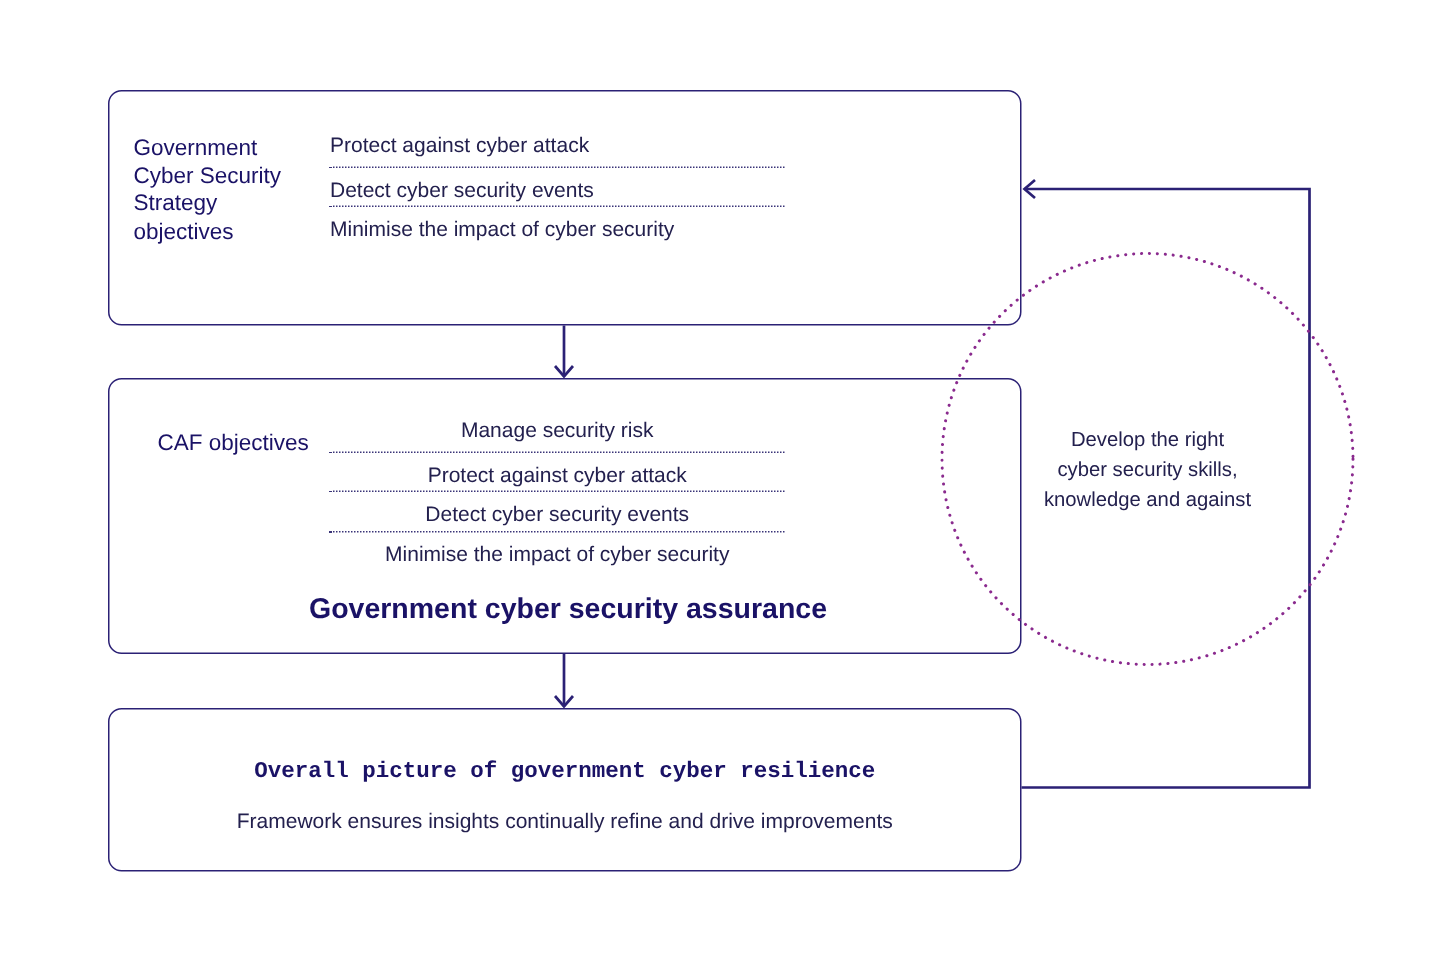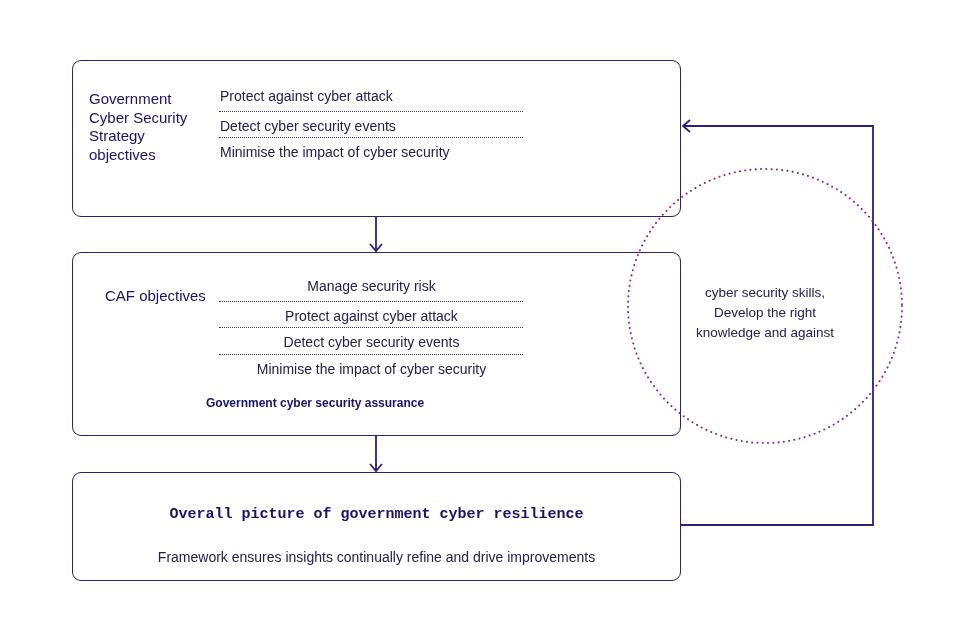--- a/index.html
+++ b/index.html
@@ -11,23 +11,23 @@
     #box3 { left: 72px; top: 472px; width: 609px; height: 109px; }
     .heading { position: absolute; font-weight: normal; font-size: 15px; line-height: 18.5px; color: #1a1266; }
     #box1 .heading { left: 16px; top: 29px; width: 110px; }
     #box2 .heading { left: 16px; top: 34px; width: 110px; margin-left: 16px; }
     .list { position: absolute; left: 146px; width: 304px; margin: 0; padding: 0; list-style: none; }
     #box1 .list { top: 24px; }
     #box2 .list { top: 22px; text-align: center; }
     .list li { font-size: 14px; color: #23204e; height: 26.5px; line-height: 22px; box-sizing: border-box; padding-left: 1px; }
     .list li:not(:last-child) { border-bottom: 1px dotted #3a3478; }
     .list li + li { padding-top: 3px; }
-    .assurance { position: absolute; left: 133px; top: 143px; font-size: 12px; font-weight: bold; color: #1a1266; }
+    .assurance { position: absolute; left: 133px; top: 143px; font-size: 19px; font-weight: bold; color: #1a1266; }
     .b3-title { position: absolute; left: 0; right: 0; top: 33px; text-align: center; font-weight: bold; font-size: 15px; color: #1a1266; font-family: Liberation Mono, monospace; }
-    .b3-sub { position: absolute; left: 0; right: 0; top: 76px; text-align: center; font-size: 14px; color: #23204e; }
+    .b3-sub { position: absolute; left: 0; right: 0; top: 66px; text-align: center; font-size: 14px; color: #23204e; }
     svg.overlay { position: absolute; left: 0; top: 0; width: 960px; height: 640px; pointer-events: none; }
     .circle-text { position: absolute; left: 650px; top: 283px; width: 230px; text-align: center; font-size: 13.5px; line-height: 20px; color: #23204e; }
     .circle-text span { display: block; }
   </style>
 </head>
 <body>
 
 <svg class="overlay" viewBox="0 0 960 640">
 
   <g stroke="#2b2175" stroke-width="1.8" fill="none">
@@ -69,16 +69,16 @@
 <div class="box" id="box3">
   <div class="b3-title">Overall picture of government cyber resilience</div>
   <div class="b3-sub">Framework ensures insights continually refine and drive improvements</div>
 </div>
 
 <svg class="overlay" viewBox="0 0 960 640">
   <circle cx="765" cy="306" r="137" fill="none" stroke="#8a2a8e" stroke-width="2" stroke-dasharray="0.1 5.2" stroke-linecap="round"></circle>
 </svg>
 
 <div class="circle-text">
+  <span>Develop the right</span>
   <span>cyber security skills,</span>
-  <span>Develop the right</span>
   <span>knowledge and against</span>
 </div>
 
 </body></html>

